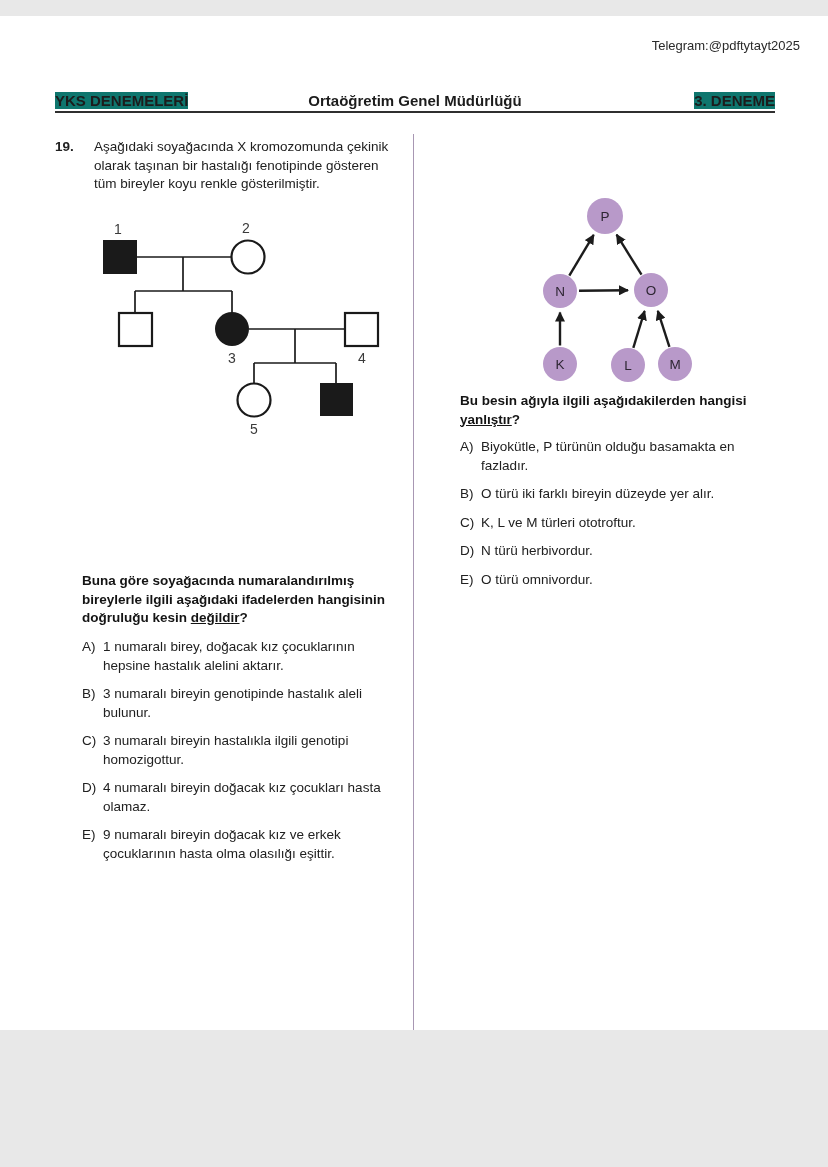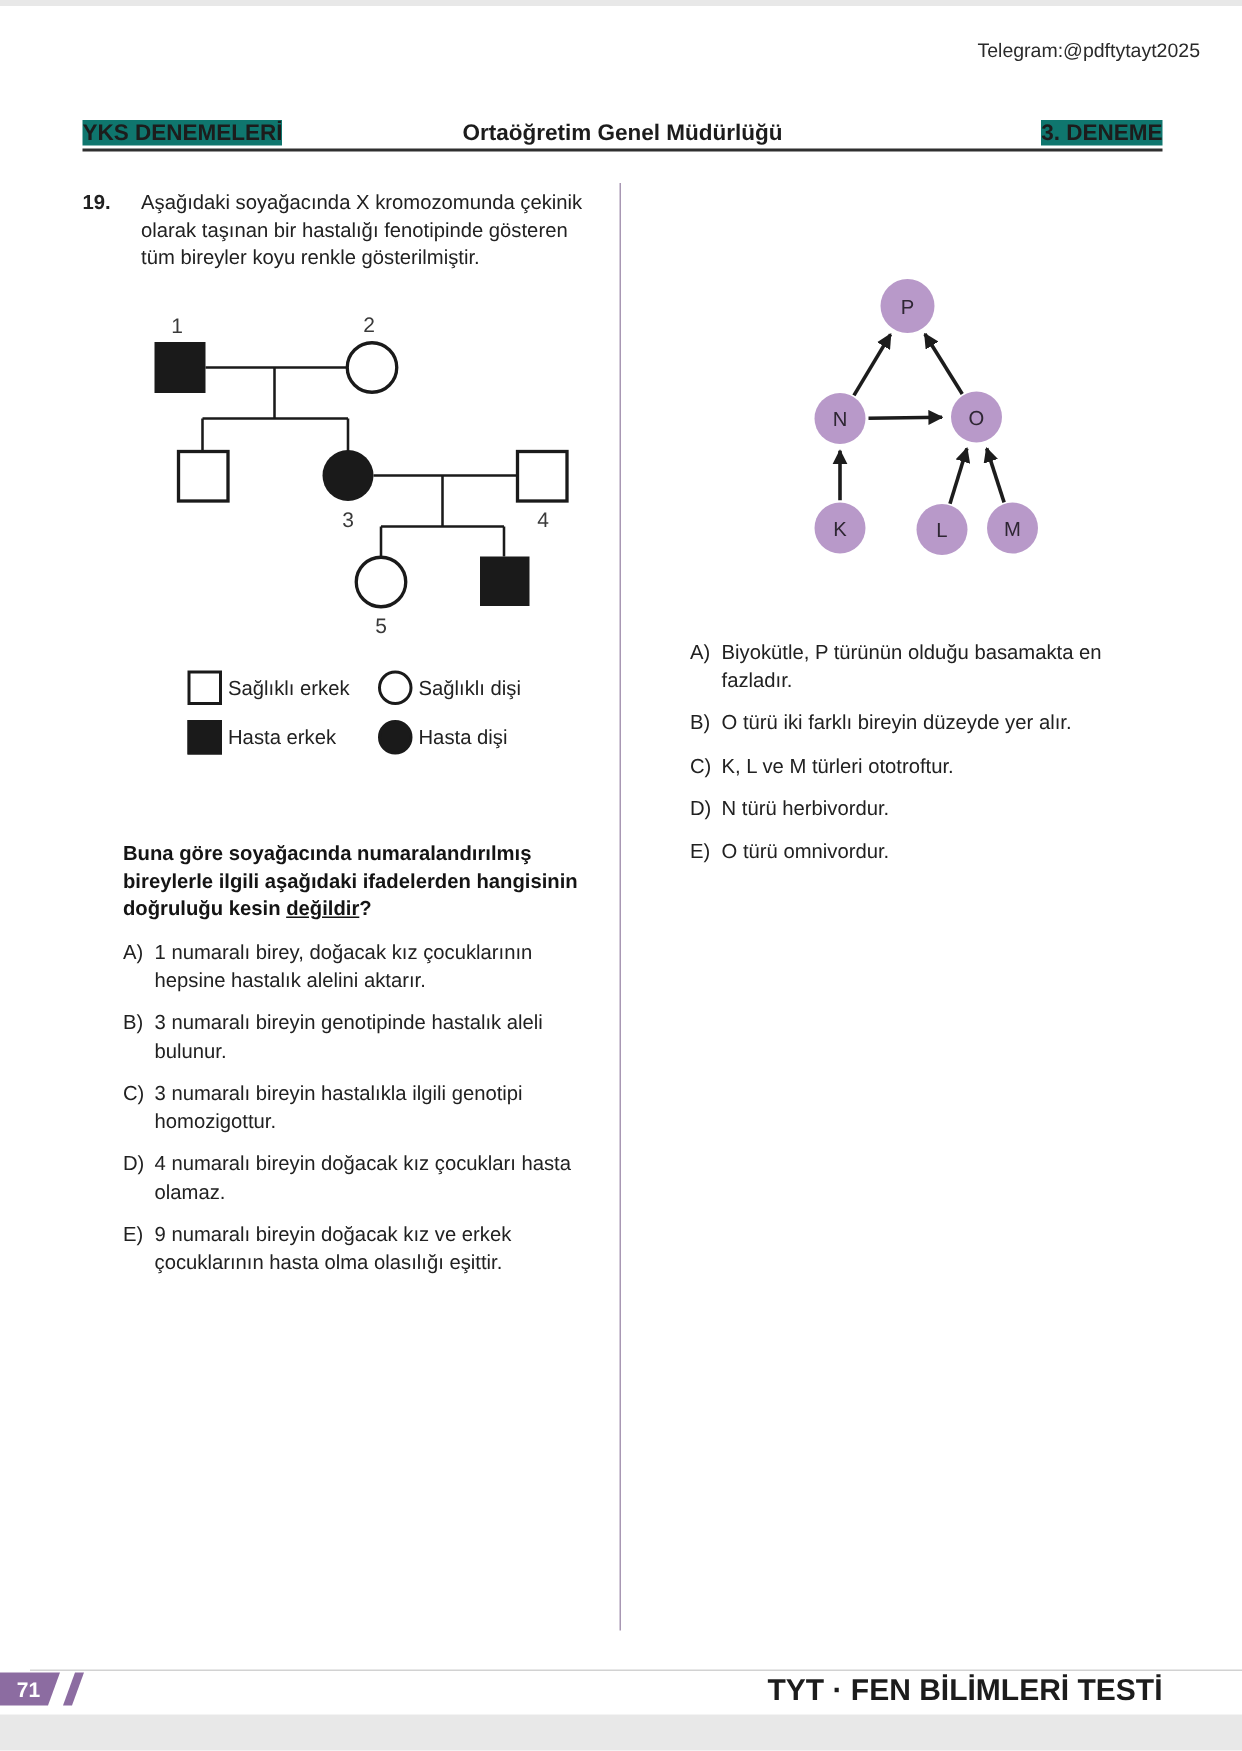--- a/index.html
+++ b/index.html
@@ -1,19 +1,19 @@
 <!DOCTYPE html>
 <html><head>
 <meta charset="utf-8">
 <style>
   * { margin:0; padding:0; box-sizing:border-box; }
   html,body { background:#e8e8e8; }
   body { font-family:"Liberation Sans", sans-serif; color:#212121; }
   .page {
-    position:relative; width:828px; height:1139px; margin:4px auto;
+    position:relative; width:828px; height:1014px; margin:16px auto;
     background:#ffffff; overflow:hidden;
   }
   .watermark {
     position:absolute; top:22px; right:28px;
     font-size:13px; color:#2a2a2a;
   }
   .header-row {
     position:absolute; top:76px; left:55px; width:720px;
     display:flex; align-items:baseline; justify-content:space-between;
     font-size:15px; font-weight:bold; color:#1c1c1c;
@@ -124,38 +124,20 @@
     <rect x="320" y="367" width="33" height="33" fill="#1a1a1a"></rect>
     <g font-size="14" fill="#3a3a3a" text-anchor="middle">
       <text x="118" y="218">1</text>
       <text x="246" y="217">2</text>
       <text x="232" y="347">3</text>
       <text x="362" y="347">4</text>
       <text x="254" y="418">5</text>
     </g>
   </svg>
 
-  <div class="legend">
-    <div class="legend-item">
-      <span class="sym"></span>
-      <span>Sağlıklı erkek</span>
-    </div>
-    <div class="legend-item">
-      <span class="sym circle"></span>
-      <span>Sağlıklı dişi</span>
-    </div>
-    <div class="legend-item">
-      <span class="sym filled"></span>
-      <span>Hasta erkek</span>
-    </div>
-    <div class="legend-item">
-      <span class="sym circle filled"></span>
-      <span>Hasta dişi</span>
-    </div>
-  </div>
 
   <p class="stem stem-19">
     <span>Buna göre soyağacında numaralandırılmış bireylerle ilgili aşağıdaki ifadelerden hangisinin doğruluğu kesin </span><span class="ul">değildir</span><span>?</span>
   </p>
 
   <div class="opts opts-19">
     <div class="opt">
       <span class="opt-letter">A)</span>
       <span class="opt-text">1 numaralı birey, doğacak kız çocuklarının hepsine hastalık alelini aktarır.</span>
     </div>
@@ -203,20 +185,23 @@
     <g font-size="13.5" fill="#2e2633" text-anchor="middle">
       <text x="605" y="205">P</text>
       <text x="560" y="280">N</text>
       <text x="651" y="279">O</text>
       <text x="560" y="353">K</text>
       <text x="628" y="354">L</text>
       <text x="675" y="353">M</text>
     </g>
   </svg>
 
+  <p class="stem stem-20">
+    <span>Bu besin ağıyla ilgili aşağıdakilerden hangisi </span><span class="ul">yanlıştır</span><span>?</span>
+  </p>
 
   <div class="opts opts-20">
     <div class="opt">
       <span class="opt-letter">A)</span>
       <span class="opt-text">Biyokütle, P türünün olduğu basamakta en fazladır.</span>
     </div>
     <div class="opt">
       <span class="opt-letter">B)</span>
       <span class="opt-text">O türü iki farklı bireyin düzeyde yer alır.</span>
     </div>

